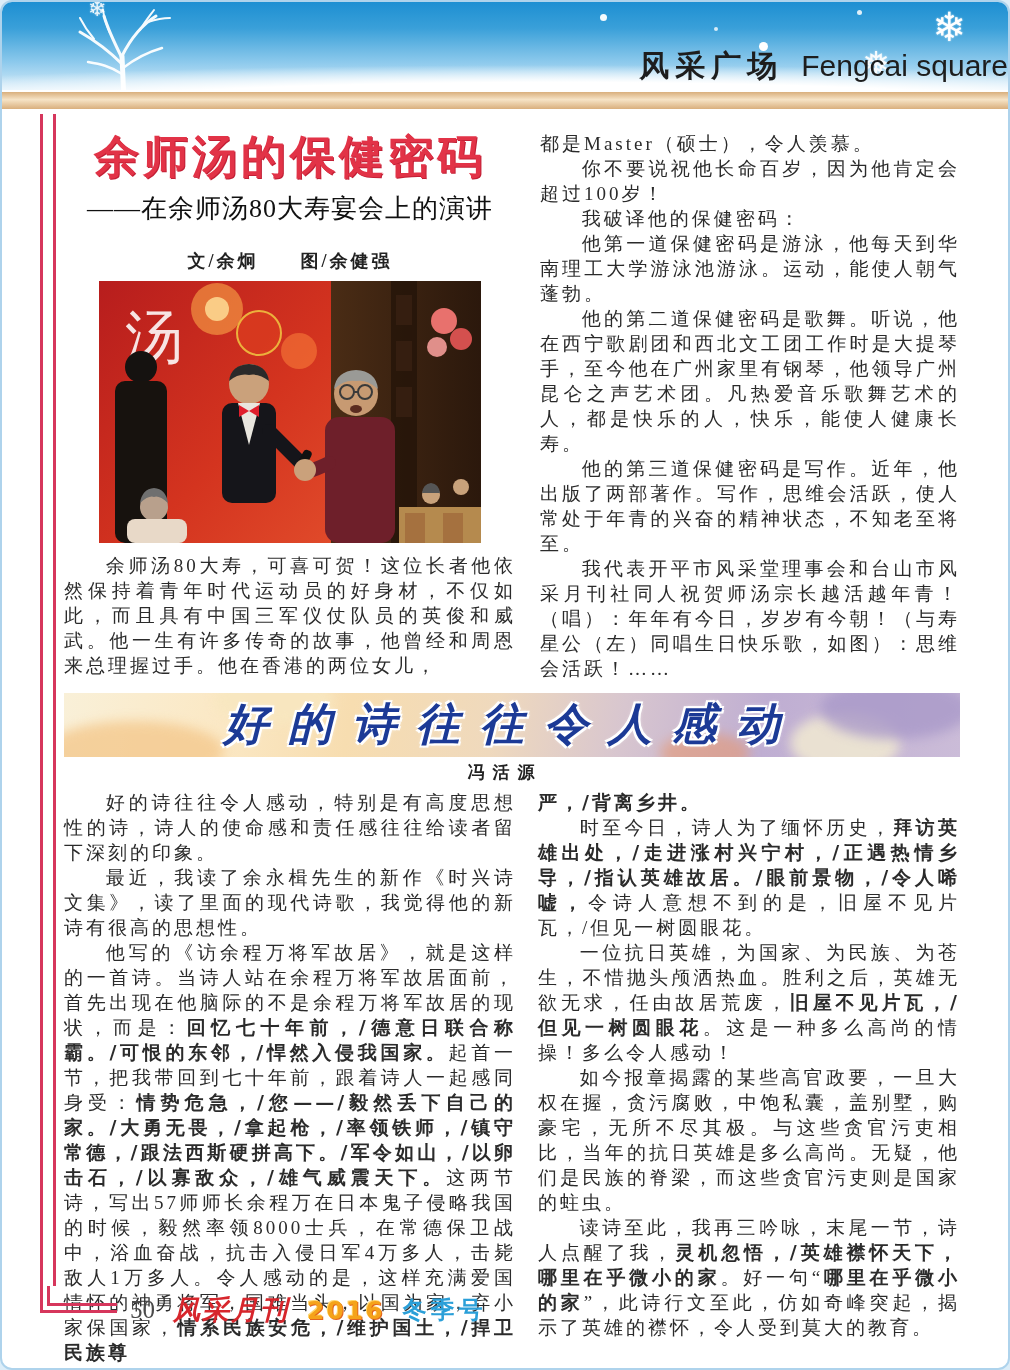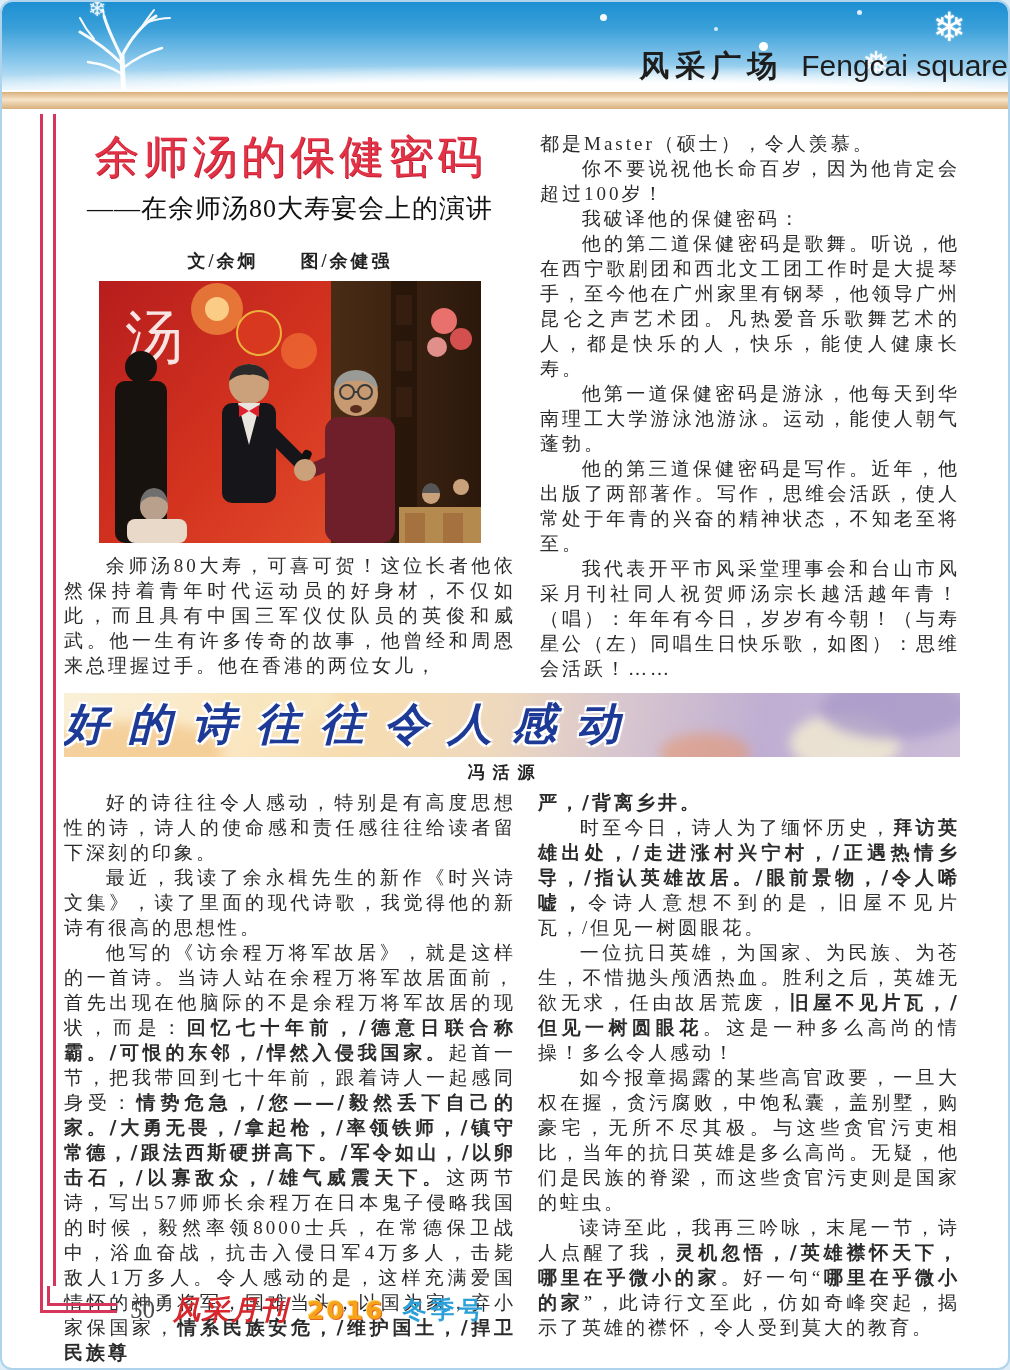--- a/index.html
+++ b/index.html
@@ -34,21 +34,21 @@
           border-left:3px solid #d6365c;border-right:3px solid #d6365c;}
   .rule-L-outer{position:absolute;left:38px;top:1284px;width:74px;height:24px;
           border-left:3px solid #d6365c;border-bottom:3px solid #d6365c;}
   .rule-L-inner{position:absolute;left:45px;top:1284px;width:67px;height:17px;
           border-left:3px solid #d6365c;border-bottom:3px solid #d6365c;}
 
   
   .article1{display:flex;gap:24px;padding:4px 48px 0 62px;}
   .a1-left{width:452px;flex:none;}
   .a1-right{flex:1;padding-top:16px;}
-  .a1-title{margin:12px 0 2px;text-align:center;font-size:45px;font-weight:400;color:#e23347;
+  .a1-title{margin:12px 0 2px;text-align:center;font-size:45px;font-weight:700;color:#e23347;
             font-family:"Liberation Sans",sans-serif;letter-spacing:4px;
             text-shadow:1px 1px 0 #c21f35;}
   .a1-subtitle{margin:4px 0 2px;text-align:center;font-size:26px;font-weight:400;color:#111;letter-spacing:1px;}
   .a1-byline{text-align:center;font-size:18px;font-weight:700;letter-spacing:3px;margin:23px 0 8px;color:#222;}
   .photo{width:382px;height:262px;margin:4px auto 10px;display:block;}
 
   .text p.para{margin:0;font-size:19px;line-height:25px;letter-spacing:3px;
                text-align:justify;color:#2b2b2b;}
   .text p.indent{text-indent:2.2em;}
   .seg-normal{}
@@ -57,21 +57,21 @@
   
   .banner{position:relative;margin:12px 48px 0 62px;height:64px;overflow:hidden;
           background:linear-gradient(100deg,#f9f0d8 0%,#fbe8c4 18%,#f7ddb0 32%,#efd9bd 48%,
                       #d8c6cf 62%,#bfaed2 78%,#cbbcd8 100%);}
   .blob{position:absolute;border-radius:50%;filter:blur(6px);}
   .b1{left:-20px;top:28px;width:180px;height:60px;background:#f4c98e;opacity:.8;}
   .b2{left:150px;top:-18px;width:120px;height:50px;background:#f8e7c0;opacity:.9;}
   .b3{right:60px;top:20px;width:110px;height:60px;background:#efe7d2;opacity:.9;}
   .b4{right:-10px;top:-14px;width:150px;height:60px;background:#a999c9;opacity:.8;}
   .b5{right:210px;top:40px;width:90px;height:40px;background:#e8956a;opacity:.55;}
-  .banner-title{position:absolute;left:0;right:0;top:2px;z-index:2;
+  .banner-title{position:absolute;left:0;right:0;top:2px;text-align:center;z-index:2;
           font-size:44px;font-weight:700;font-style:italic;color:#1c3a96;letter-spacing:20px;
           font-family:"DejaVu Serif",serif;
           text-shadow:-2px -2px 0 #fff,2px -2px 0 #fff,-2px 2px 0 #fff,2px 2px 0 #fff,0 0 5px #fff;}
   .a2-author{text-align:center;font-size:17px;font-weight:700;letter-spacing:8px;margin:4px 0 4px;color:#222;}
   .cols{display:flex;gap:22px;padding:2px 48px 0 62px;}
   .col-l{width:452px;flex:none;}
   .col-r{flex:1;}
 
   
   .footer{position:absolute;left:128px;bottom:40px;display:flex;align-items:center;gap:18px;z-index:4;}
@@ -198,22 +198,22 @@
 
       <div class="text">
           <p class="para indent"><span class="seg-normal">余师汤80大寿，可喜可贺！这位长者他依然保持着青年时代运动员的好身材，不仅如此，而且具有中国三军仪仗队员的英俊和威武。他一生有许多传奇的故事，他曾经和周恩来总理握过手。他在香港的两位女儿，</span></p>
         </div>
     </div>
 
     <div class="a1-right text">
         <p class="para"><span class="seg-normal">都是Master（硕士），令人羡慕。</span></p>
         <p class="para indent"><span class="seg-normal">你不要说祝他长命百岁，因为他肯定会超过100岁！</span></p>
         <p class="para indent"><span class="seg-normal">我破译他的保健密码：</span></p>
+        <p class="para indent"><span class="seg-normal">他第一道保健密码是游泳，他每天到华南理工大学游泳池游泳。运动，能使人朝气蓬勃。</span></p>
         <p class="para indent"><span class="seg-normal">他的第二道保健密码是歌舞。听说，他在西宁歌剧团和西北文工团工作时是大提琴手，至今他在广州家里有钢琴，他领导广州昆仑之声艺术团。凡热爱音乐歌舞艺术的人，都是快乐的人，快乐，能使人健康长寿。</span></p>
-        <p class="para indent"><span class="seg-normal">他第一道保健密码是游泳，他每天到华南理工大学游泳池游泳。运动，能使人朝气蓬勃。</span></p>
         <p class="para indent"><span class="seg-normal">他的第三道保健密码是写作。近年，他出版了两部著作。写作，思维会活跃，使人常处于年青的兴奋的精神状态，不知老至将至。</span></p>
         <p class="para indent"><span class="seg-normal">我代表开平市风采堂理事会和台山市风采月刊社同人祝贺师汤宗长越活越年青！（唱）：年年有今日，岁岁有今朝！（与寿星公（左）同唱生日快乐歌，如图）：思维会活跃！……</span></p>
       </div>
   </section>
 
   <section>
     <div class="banner">
       <span class="blob b1"></span>
       <span class="blob b2"></span>
       <span class="blob b3"></span>

